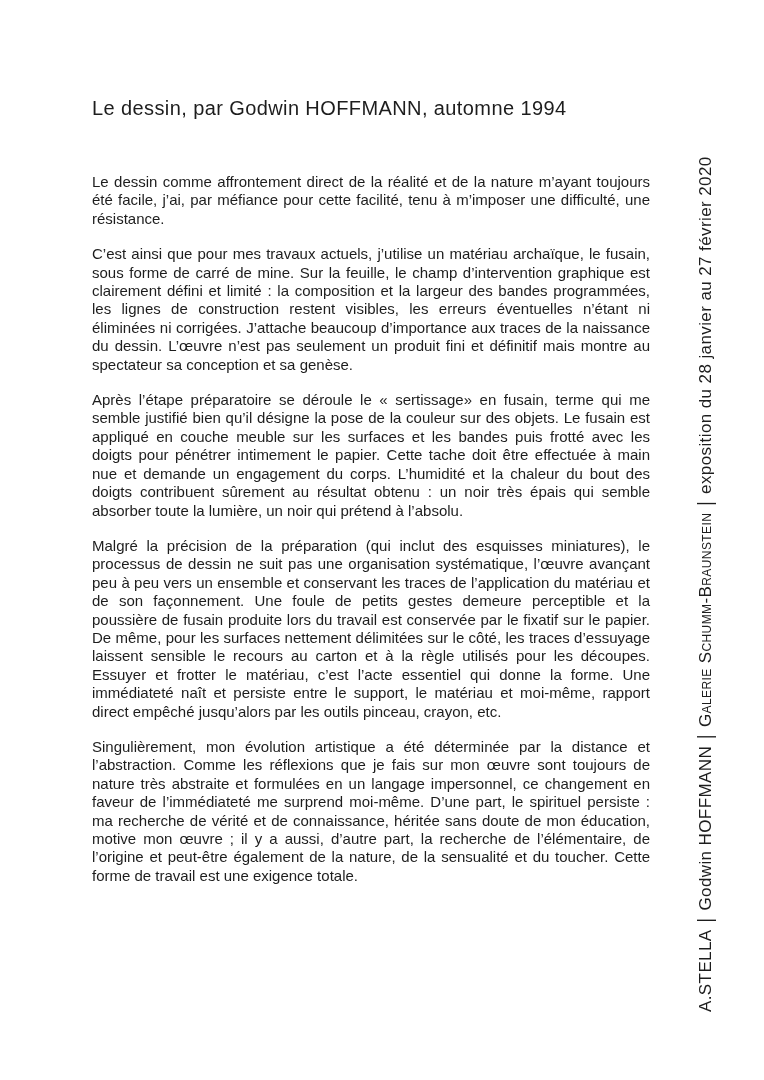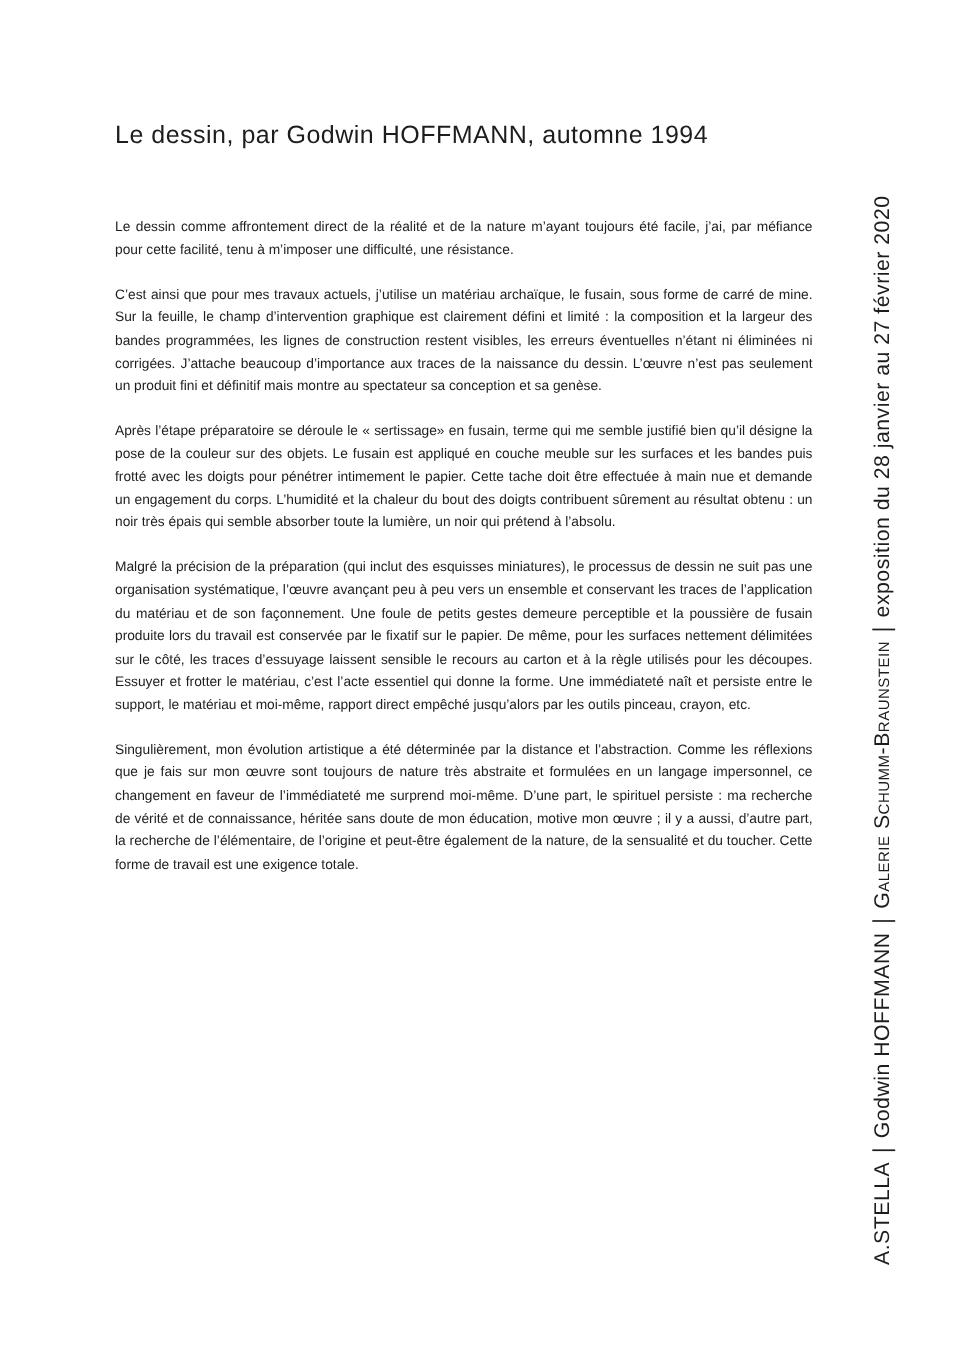--- a/index.html
+++ b/index.html
@@ -25,21 +25,21 @@
     font-weight: 400;
     letter-spacing: 0.4px;
     color: #1d1d1d;
     white-space: nowrap;
   }
   .doc-body {
     position: absolute;
     left: 92px;
     top: 173px;
     width: 558px;
-    font-size: 11px;
+    font-size: 15px;
     line-height: 18.4px;
     text-align: justify;
     color: #1d1d1d;
   }
   .doc-body p {
     margin: 0 0 17px 0;
   }
   .colophon {
     position: absolute;
     left: 694px;

